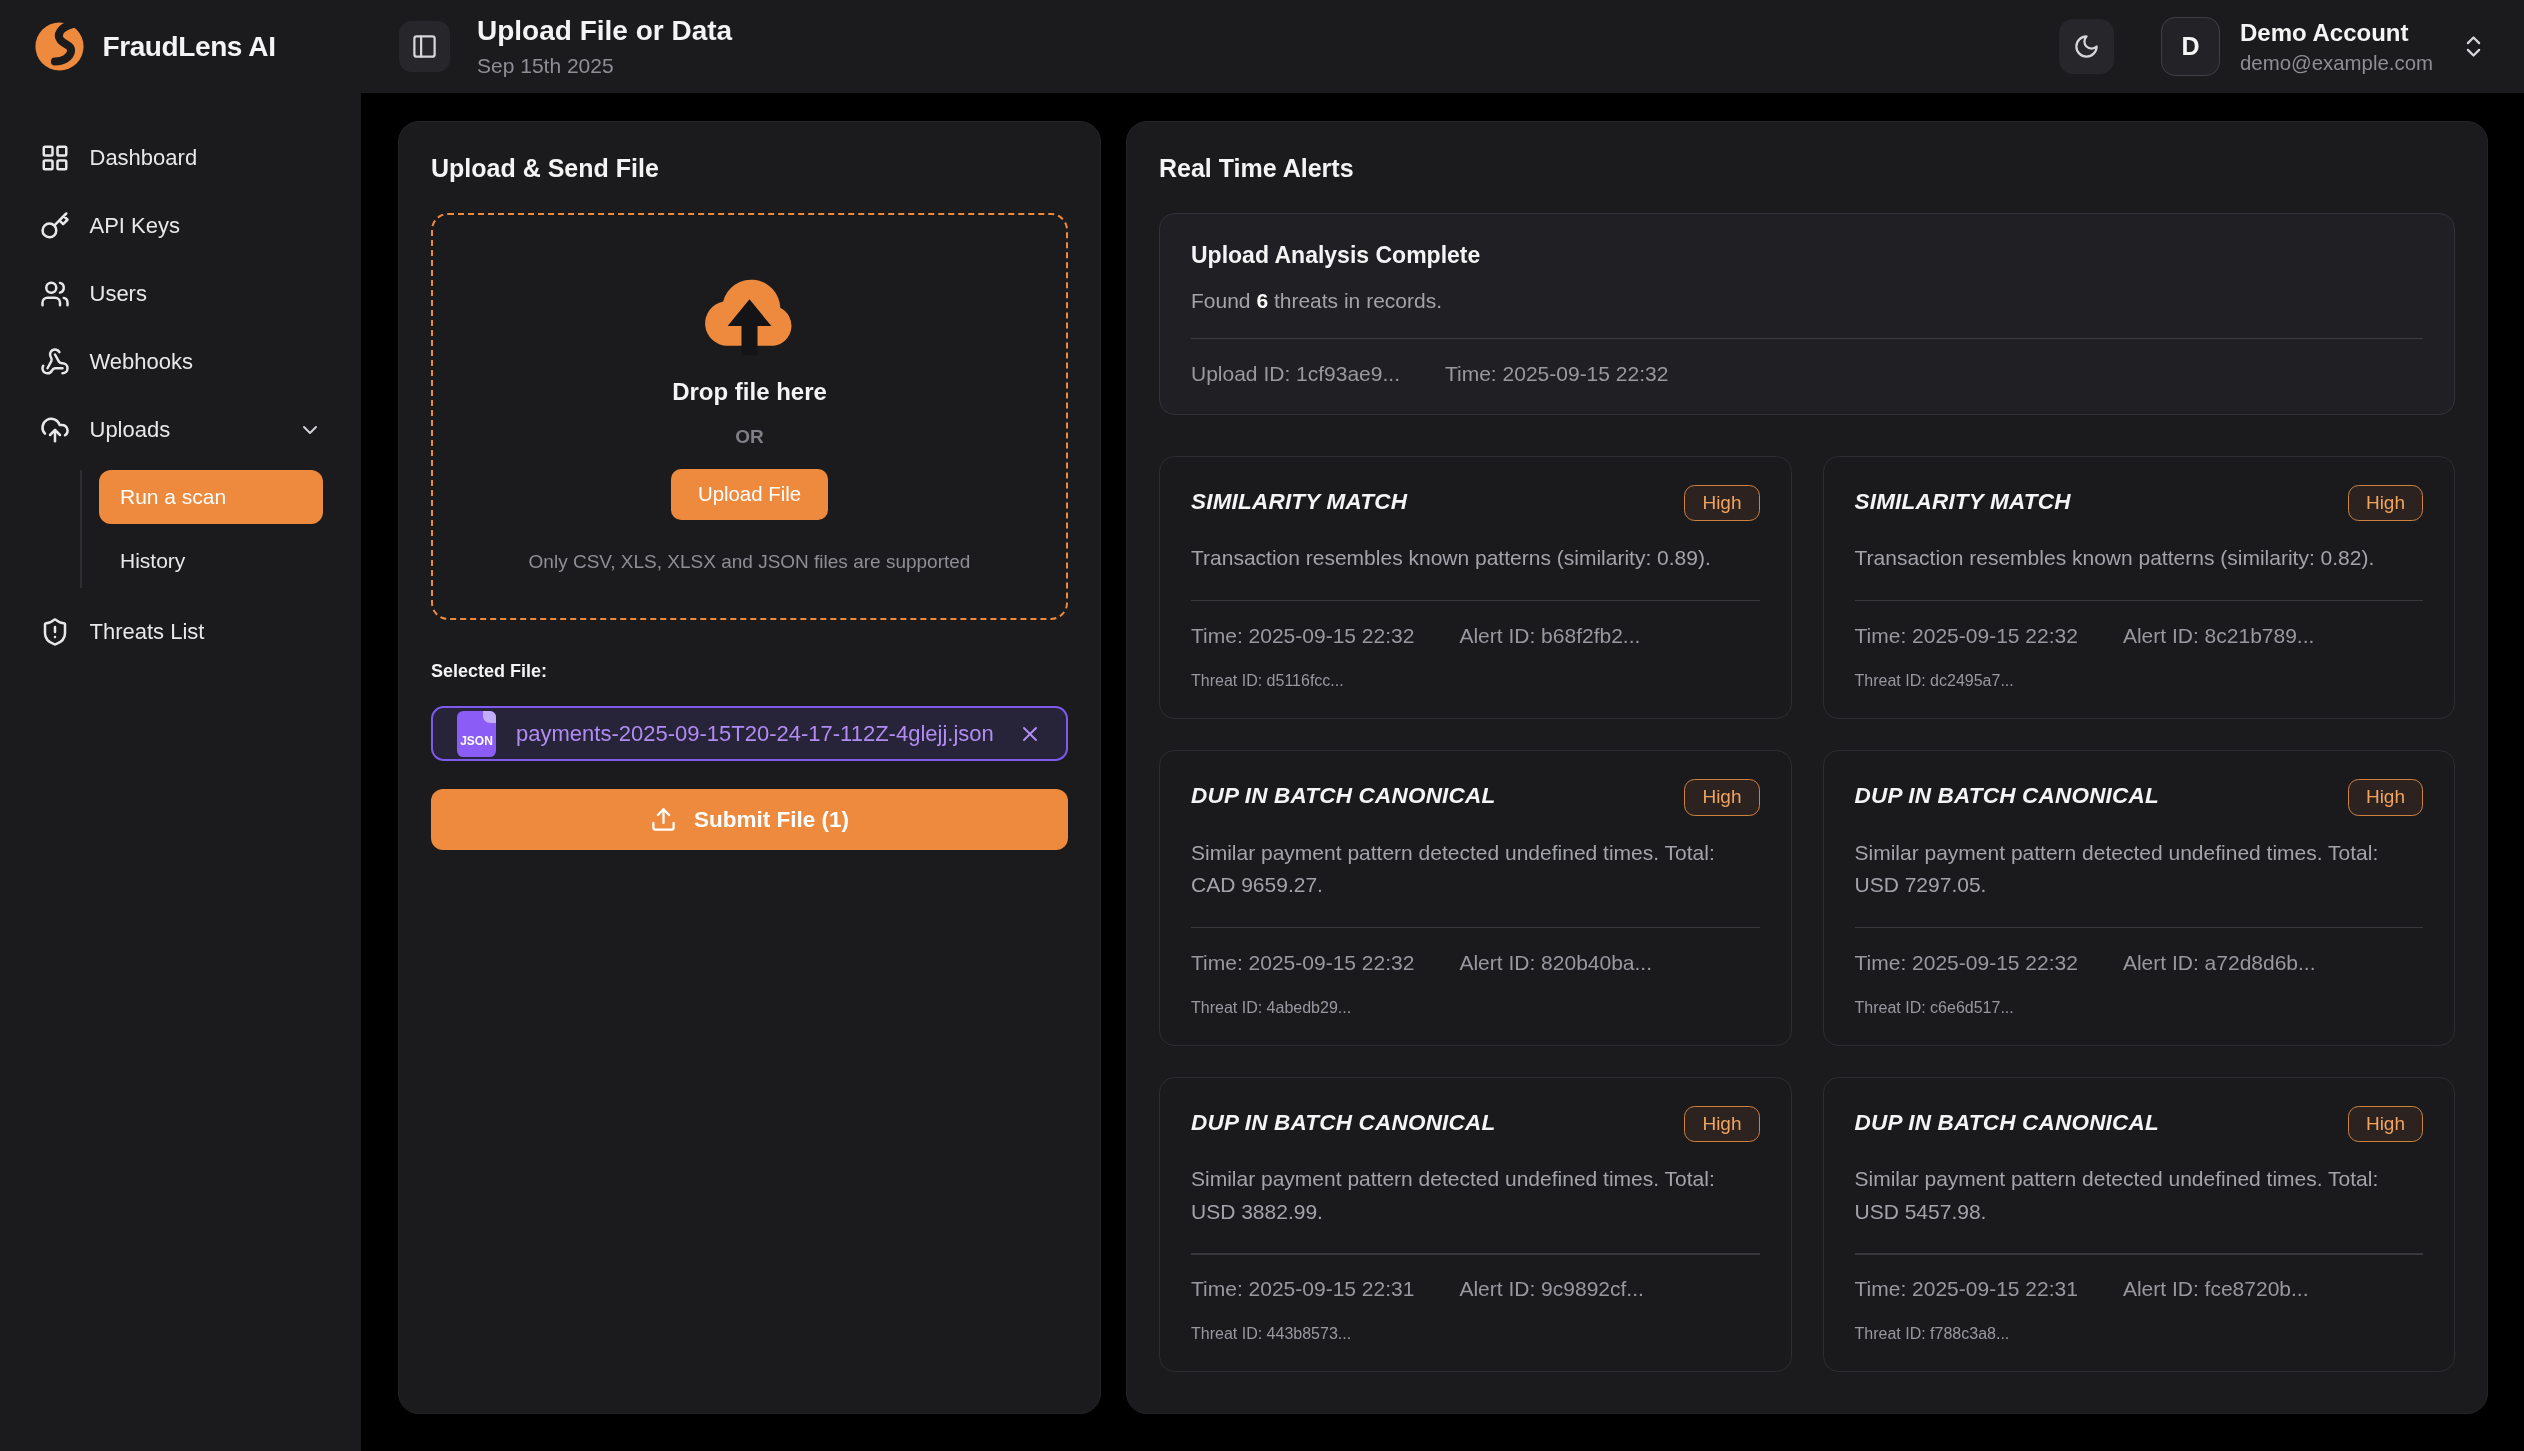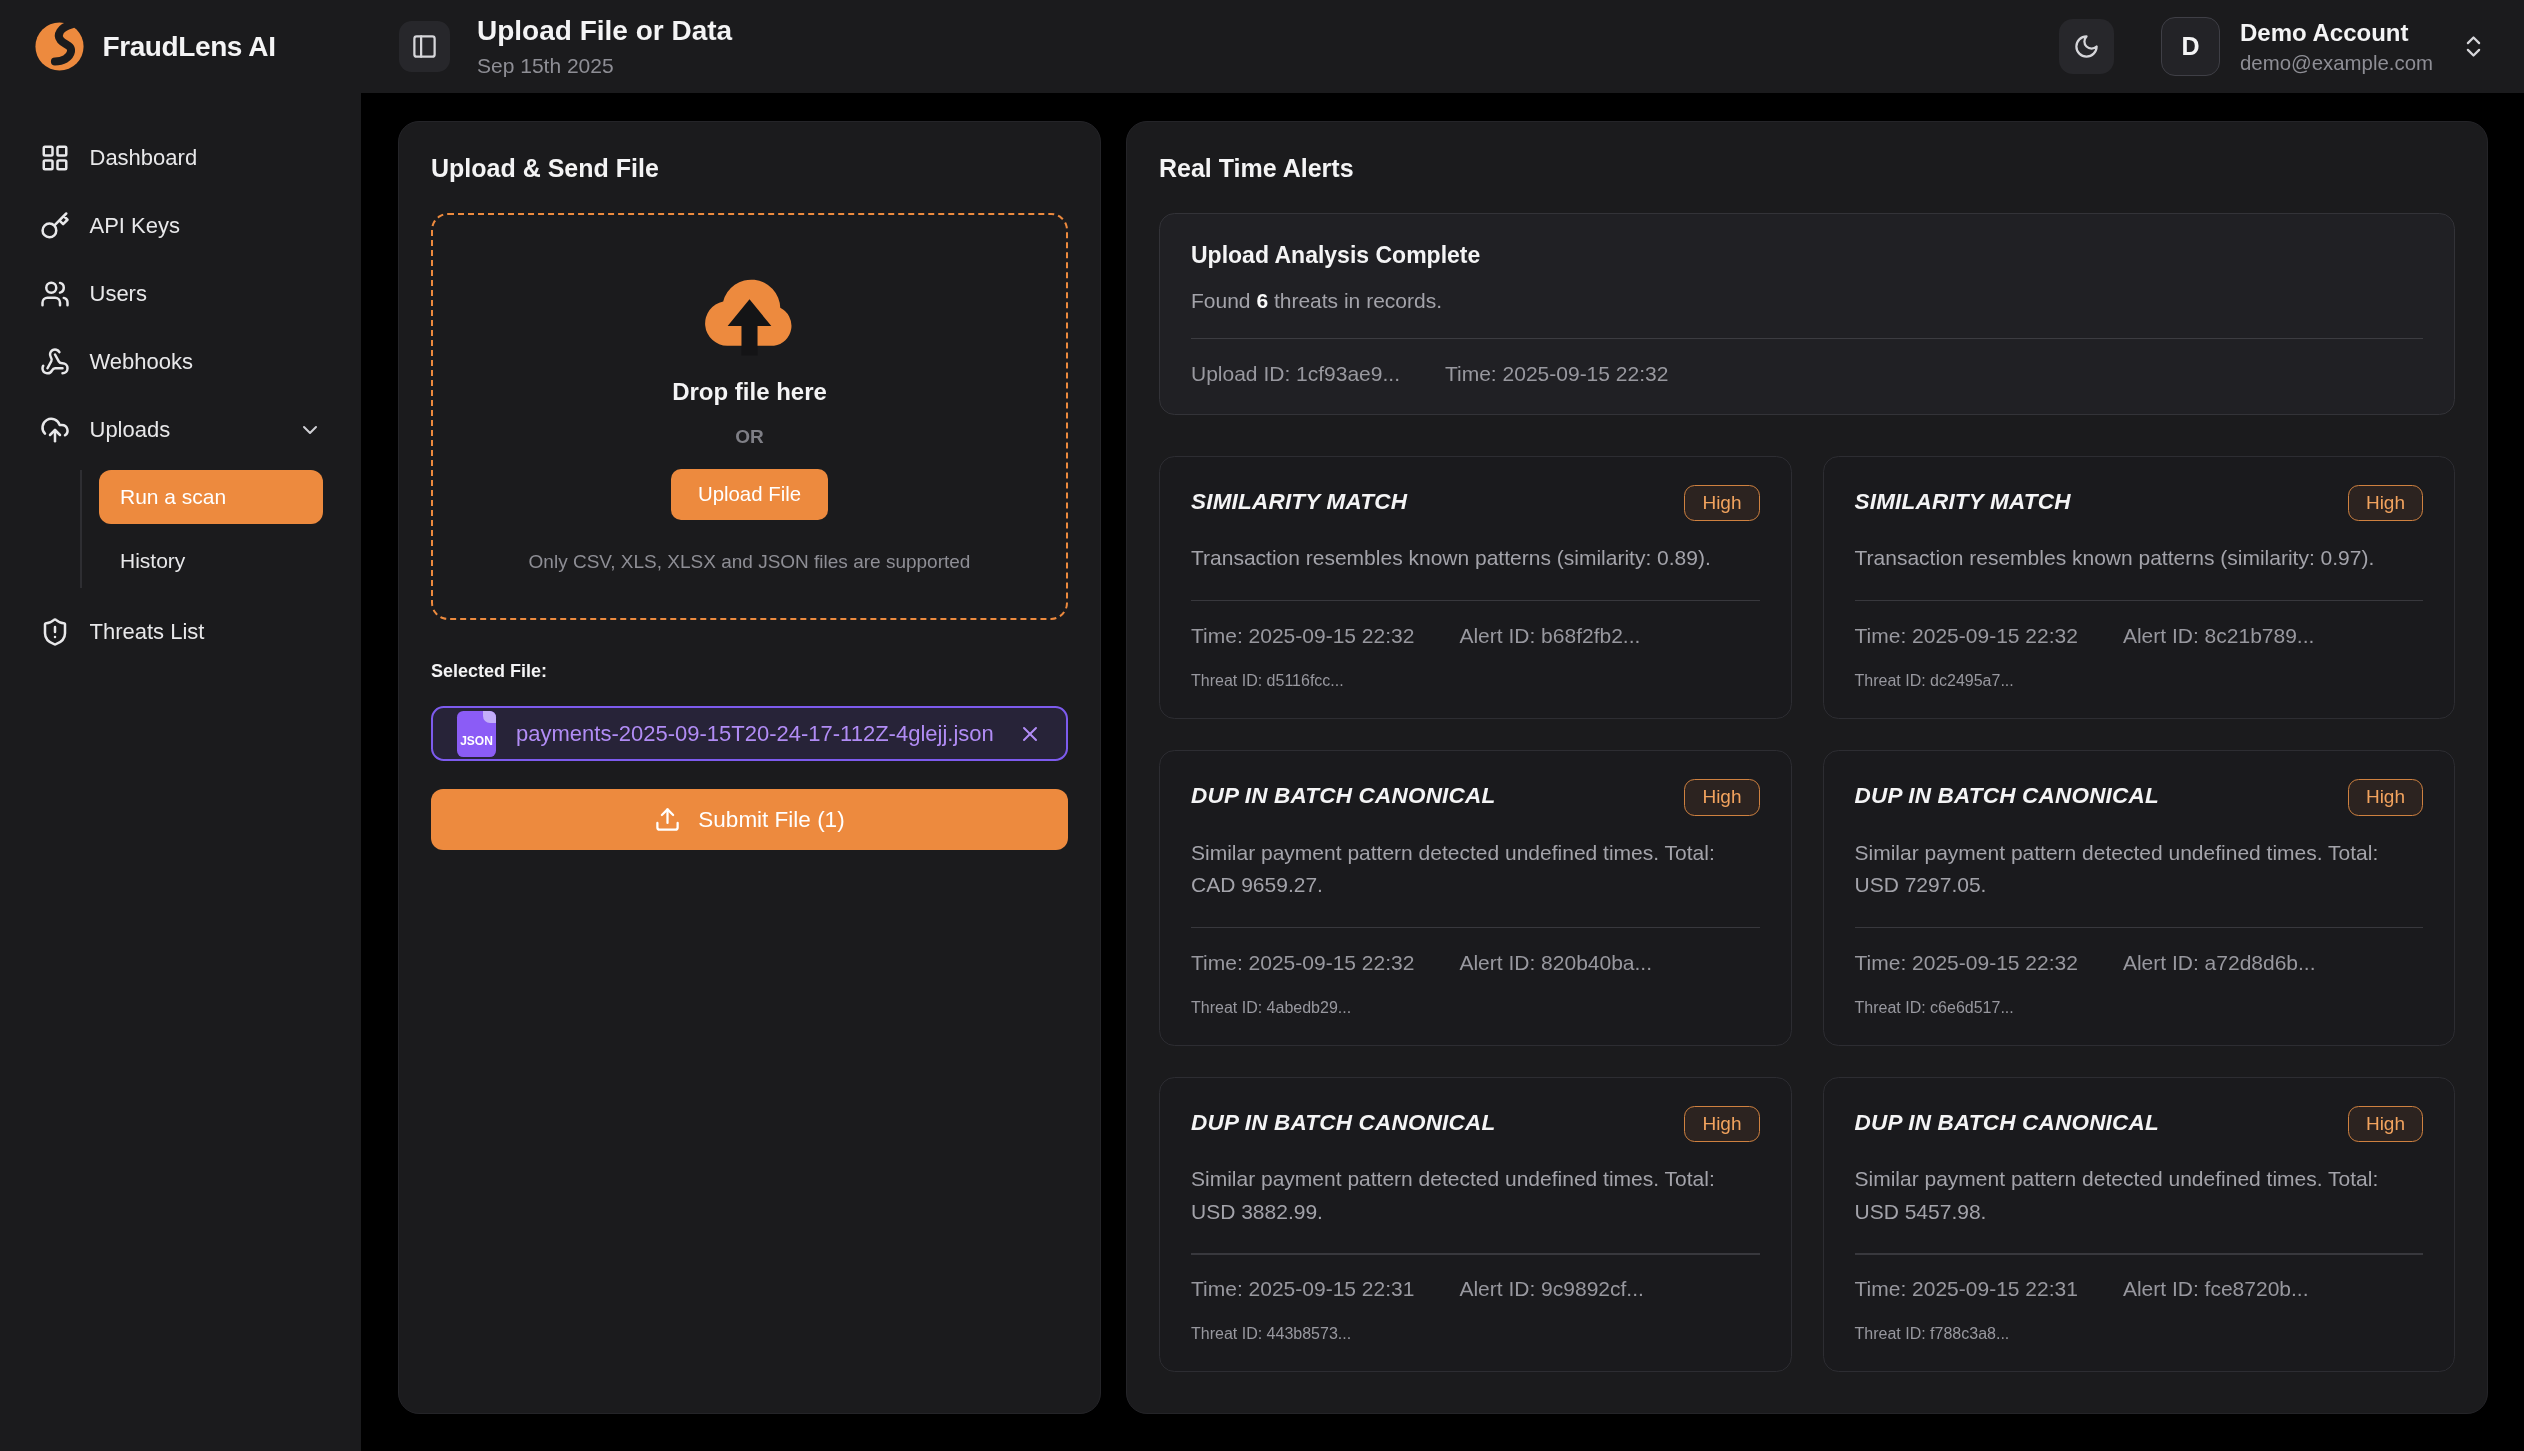--- a/index.html
+++ b/index.html
@@ -65,21 +65,21 @@
                background:rgba(124,92,240,.13); border-radius:12.7px; display:flex; align-items:center;
                gap:20px; padding:0 24px; }
   .file-badge { width:39px; height:46px; background:var(--purple); border-radius:6.3px; position:relative;
                 display:flex; align-items:flex-end; justify-content:center; padding-bottom:8.5px;
                 font-size:12px; font-weight:700; color:#fff; flex-shrink:0; }
   .file-badge::after { content:""; position:absolute; top:0; right:0; width:12.7px; height:12.7px;
                        background:#c3aef9; border-radius:0 6.3px 0 7px; }
   .file-name { flex:1; font-size:22px; color:var(--purple_text); white-space:nowrap; overflow:hidden; }
   .file-x { width:24px; height:24px; color:var(--purple_text); cursor:pointer; flex-shrink:0; }
   .submit-btn { margin-top:28px; height:61px; width:100%; background:var(--accent); border:none;
-                border-radius:12px; color:#fff; font-size:22.5px; font-weight:400; font-family:inherit;
+                border-radius:12px; color:#fff; font-size:22.5px; font-weight:700; font-family:inherit;
                 display:flex; align-items:center; justify-content:center; gap:17px; cursor:pointer; }
   .submit-btn .ic { width:27px; height:27px; }
 
   
   .alerts-panel { flex:1; min-width:0; overflow:hidden; }
   .summary-card { margin-top:30px; background:#202024; border:1.4px solid #333338; border-radius:15.5px;
                   padding:28px 31px; }
   .sum-title { font-size:23px; font-weight:700; }
   .sum-desc { margin-top:20px; font-size:21px; color:#a3a3aa; }
   .sum-desc b { color:#fafafa; }
@@ -314,21 +314,21 @@
     <div class="card-threat">
       <span>Threat ID:</span>
       <span>d5116fcc...</span>
     </div>
   </div>
             <div class="card">
     <div class="card-head">
       <div class="card-title">SIMILARITY MATCH</div>
       <div class="badge">High</div>
     </div>
-    <div class="card-desc">Transaction resembles known patterns (similarity: 0.97).</div>
+    <div class="card-desc">Transaction resembles known patterns (similarity: 0.82).</div>
     <div class="divider"></div>
     <div class="meta-row">
       <span>
         <span>Time:</span>
         <span>2025-09-15 22:32</span>
       </span>
       <span>
         <span>Alert ID:</span>
         <span>8c21b789...</span>
       </span>

